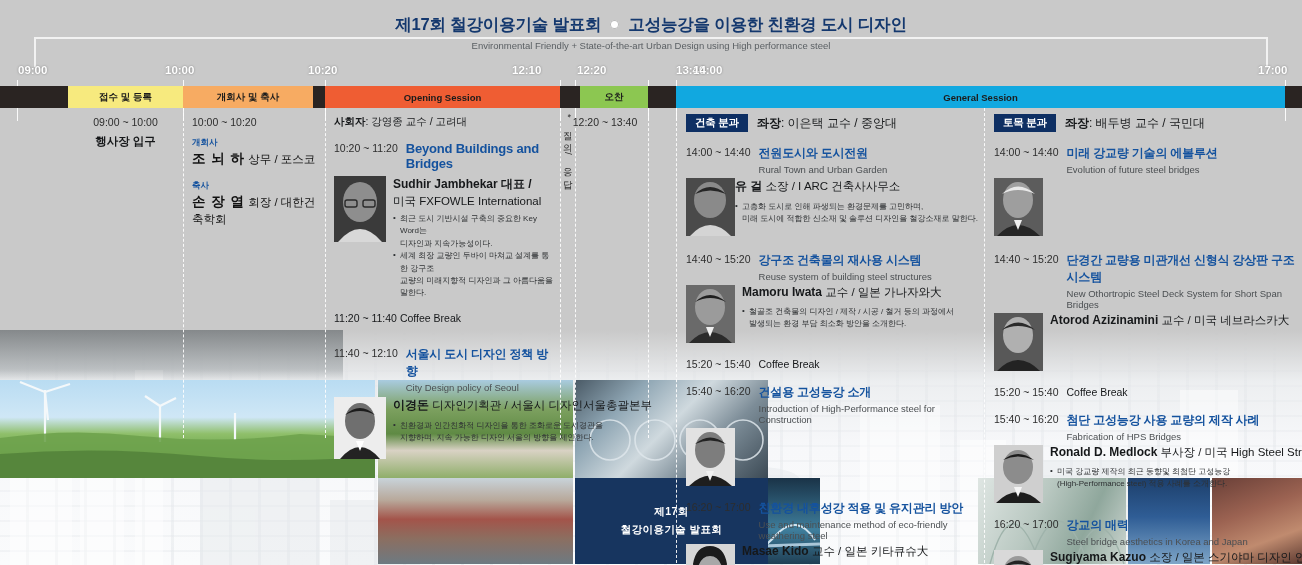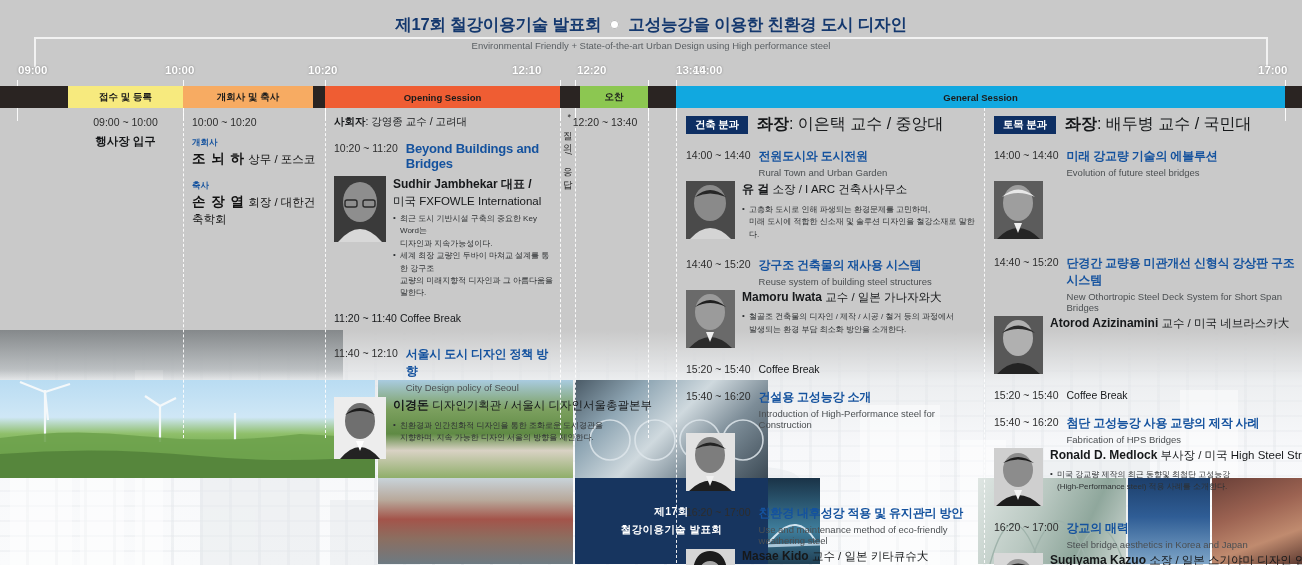--- a/index.html
+++ b/index.html
@@ -125,21 +125,21 @@
   .bul { font-size:8px; color:#2e3133; line-height:1.55; margin-top:4px; }
   .bul div { padding-left:7px; position:relative; }
   .bul div:before{ content:"\2022"; position:absolute; left:0; top:-1px; }
   .bul div.cont:before{ content:""; }
   .portrait { background:#2a2a2a; filter:grayscale(1); }
   .p-face{ position:absolute; inset:0; }
 
   .chip { display:inline-flex; align-items:center; justify-content:center;
           background:#0e2f63; color:#fff; font-size:10.5px; font-weight:bold;
           padding:2px 9px; letter-spacing:-.2px;}
-  .chair { font-size:16px; color:#16181a; }
+  .chair { font-size:12px; color:#16181a; }
   .chair b{ font-weight:bold; }
   .coffee { font-size:10.5px; color:#16181a; }
   .vtext { writing-mode:vertical-rl; font-size:9.5px; color:#2d2d2d; letter-spacing:2px; line-height:1.1;}
   .host { font-size:10.5px; color:#16181a; }
   .host b{ font-weight:bold; }
   .lbl-small{ font-size:8.5px; font-weight:bold; color:#14529e; }
   .big-name{ font-size:13.5px; font-weight:bold; color:#111; letter-spacing:1px;}
   .big-name span{ font-weight:normal; font-size:11.5px; letter-spacing:0;}
   .ctr{ text-align:center; }
 </style>
@@ -364,21 +364,21 @@
       </span>
     </div>
 
     <div style="margin-top:13px;display:flex;gap:8px;align-items:flex-start">
       <div class="time" style="flex:0 0 auto;padding-top:1px">14:00 ~ 14:40</div>
       <div>
         <div class="tt-kr">전원도시와 도시전원</div>
         <div class="tt-en">Rural Town and Urban Garden</div>
       </div>
     </div>
-    <div style="display:flex;gap:7px;margin-top:3px">
+    <div style="display:flex;margin-top:3px">
       <div class="portrait" style="flex:0 0 auto;width:49px;height:58px;position:relative">
         <svg class="p-face" viewBox="0 0 49 58" preserveAspectRatio="none">
           <rect width="49" height="58" fill="#4a4a4a"></rect>
           <ellipse cx="24" cy="22" rx="16" ry="18" fill="#8a8a8a"></ellipse>
           <path d="M9 16 Q24 2 40 16 Q24 9 9 16 Z" fill="#262626"></path>
           <path d="M4 58 Q24 36 45 58 Z" fill="#d4d4d4"></path>
         </svg>
       </div>
       <div style="flex:1 1 auto">
         <div class="spk" style="margin-top:0">

